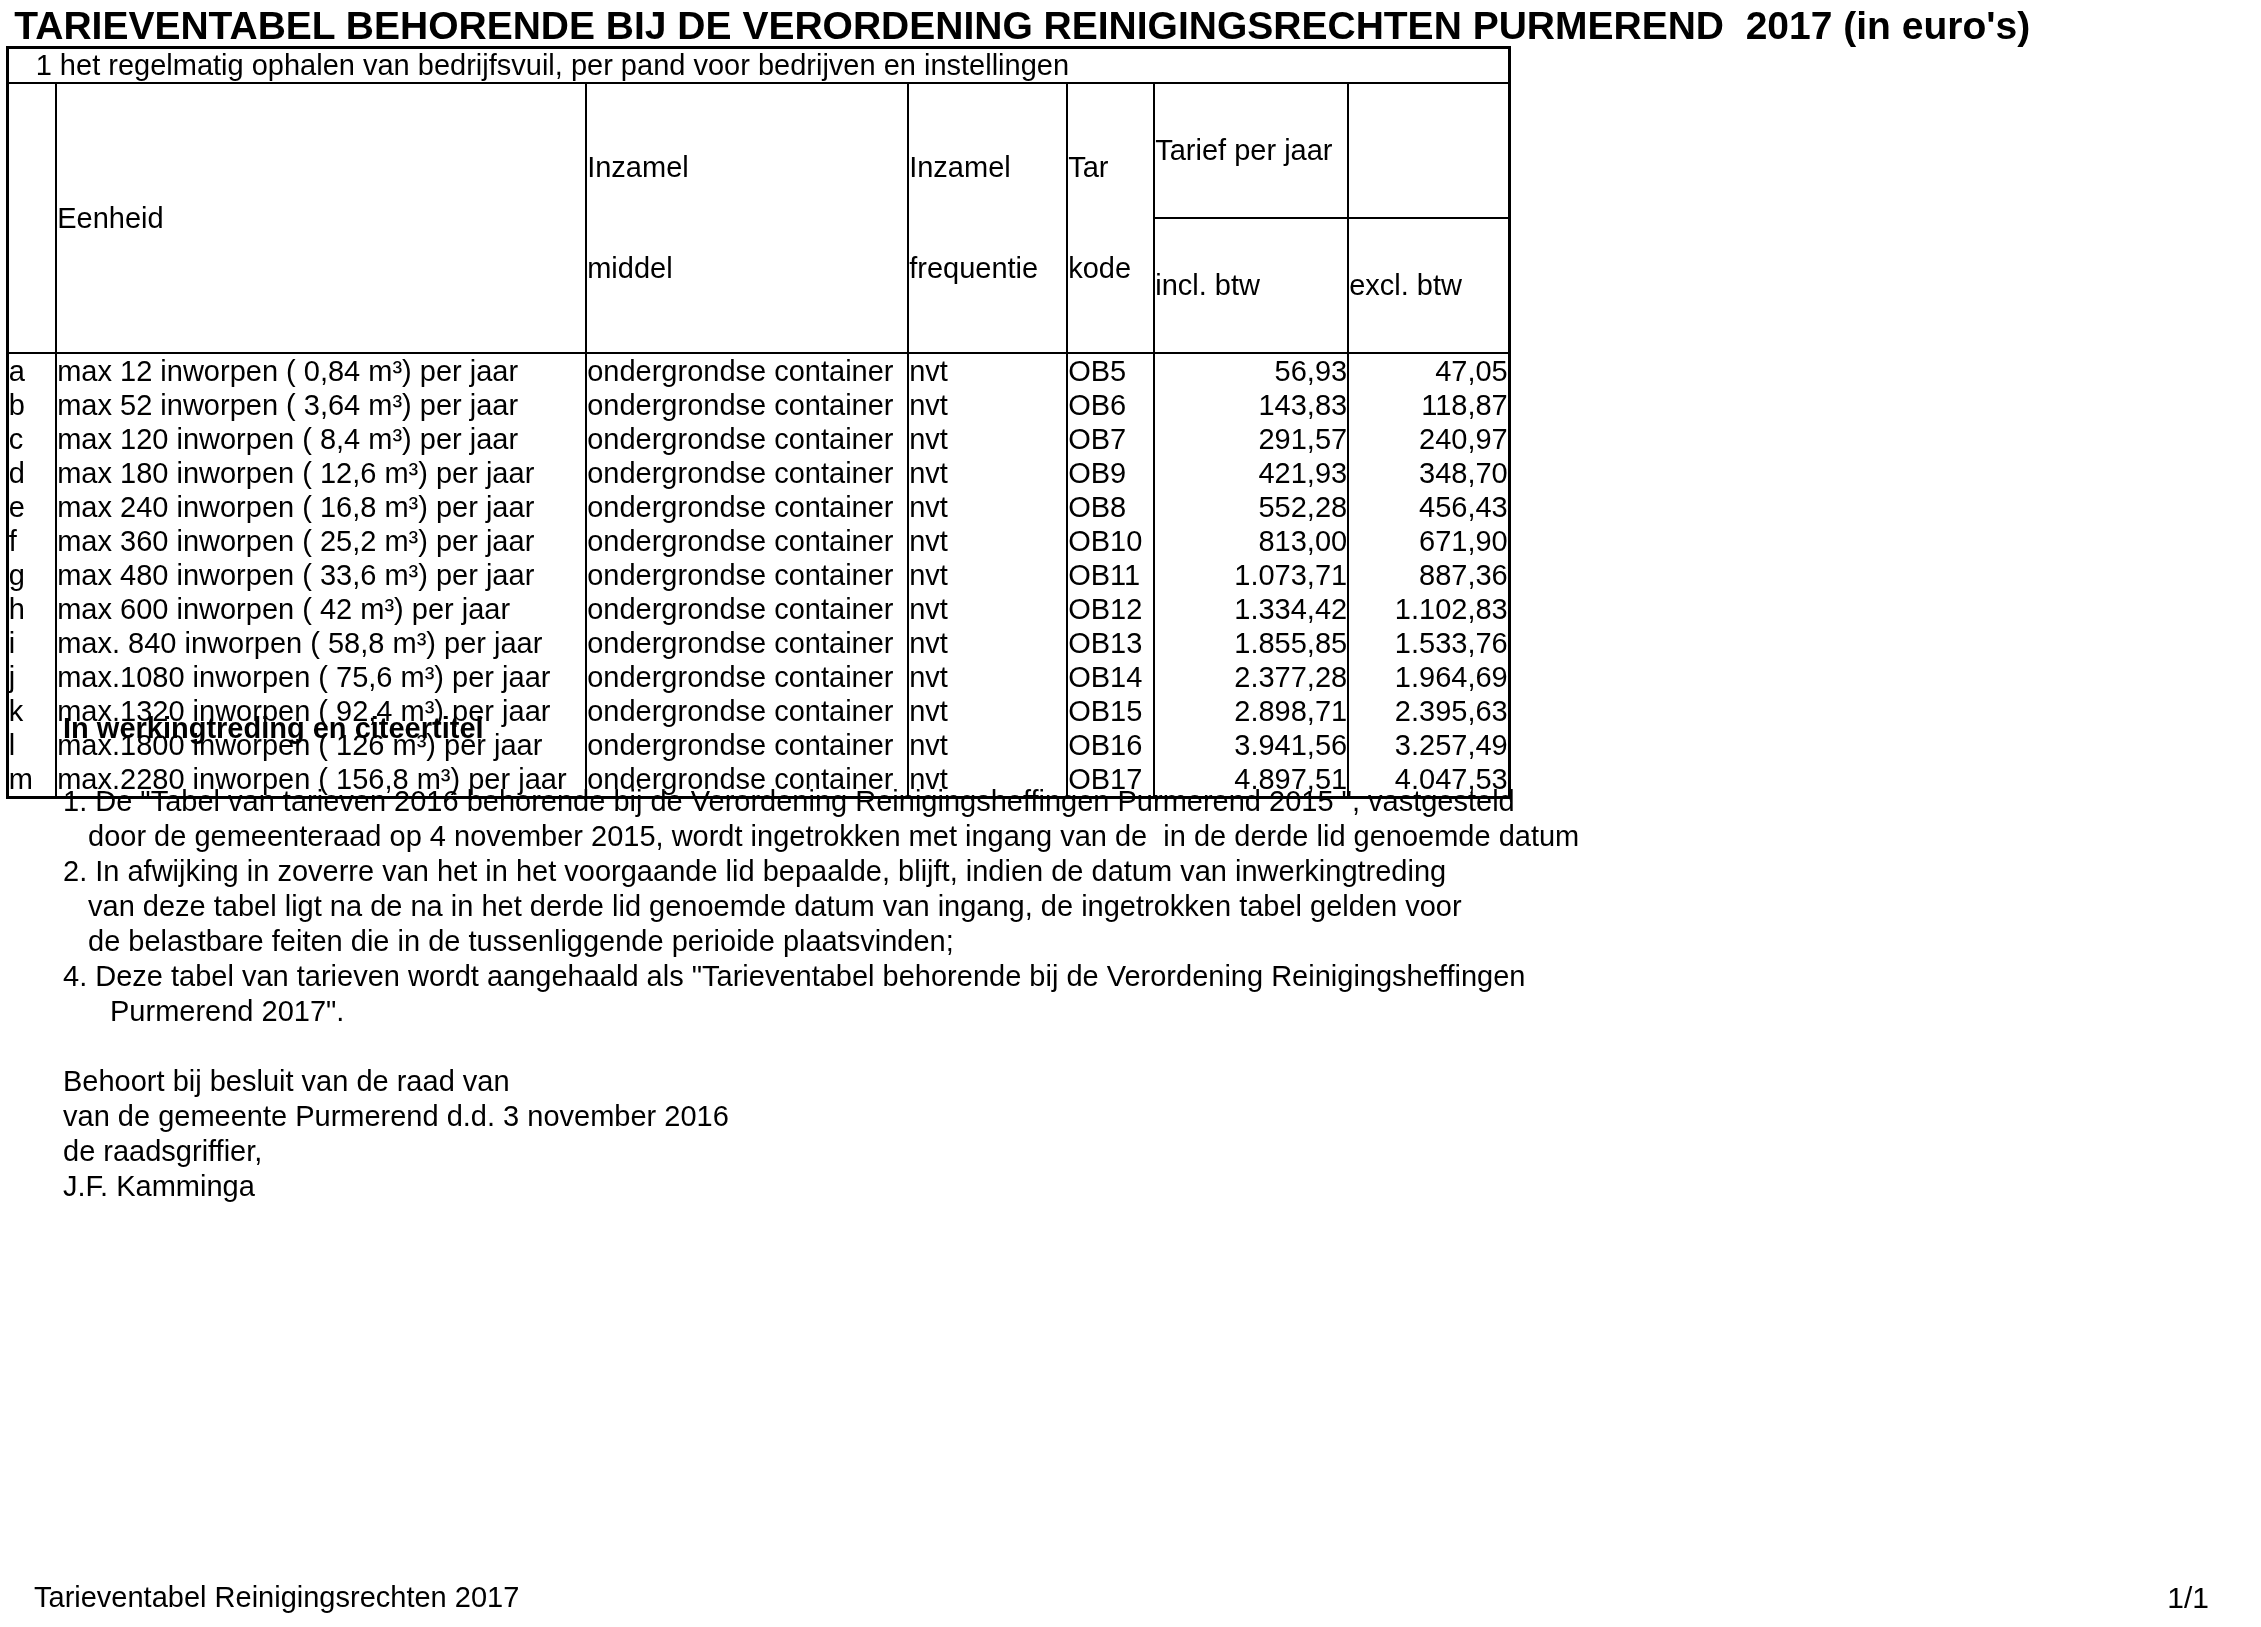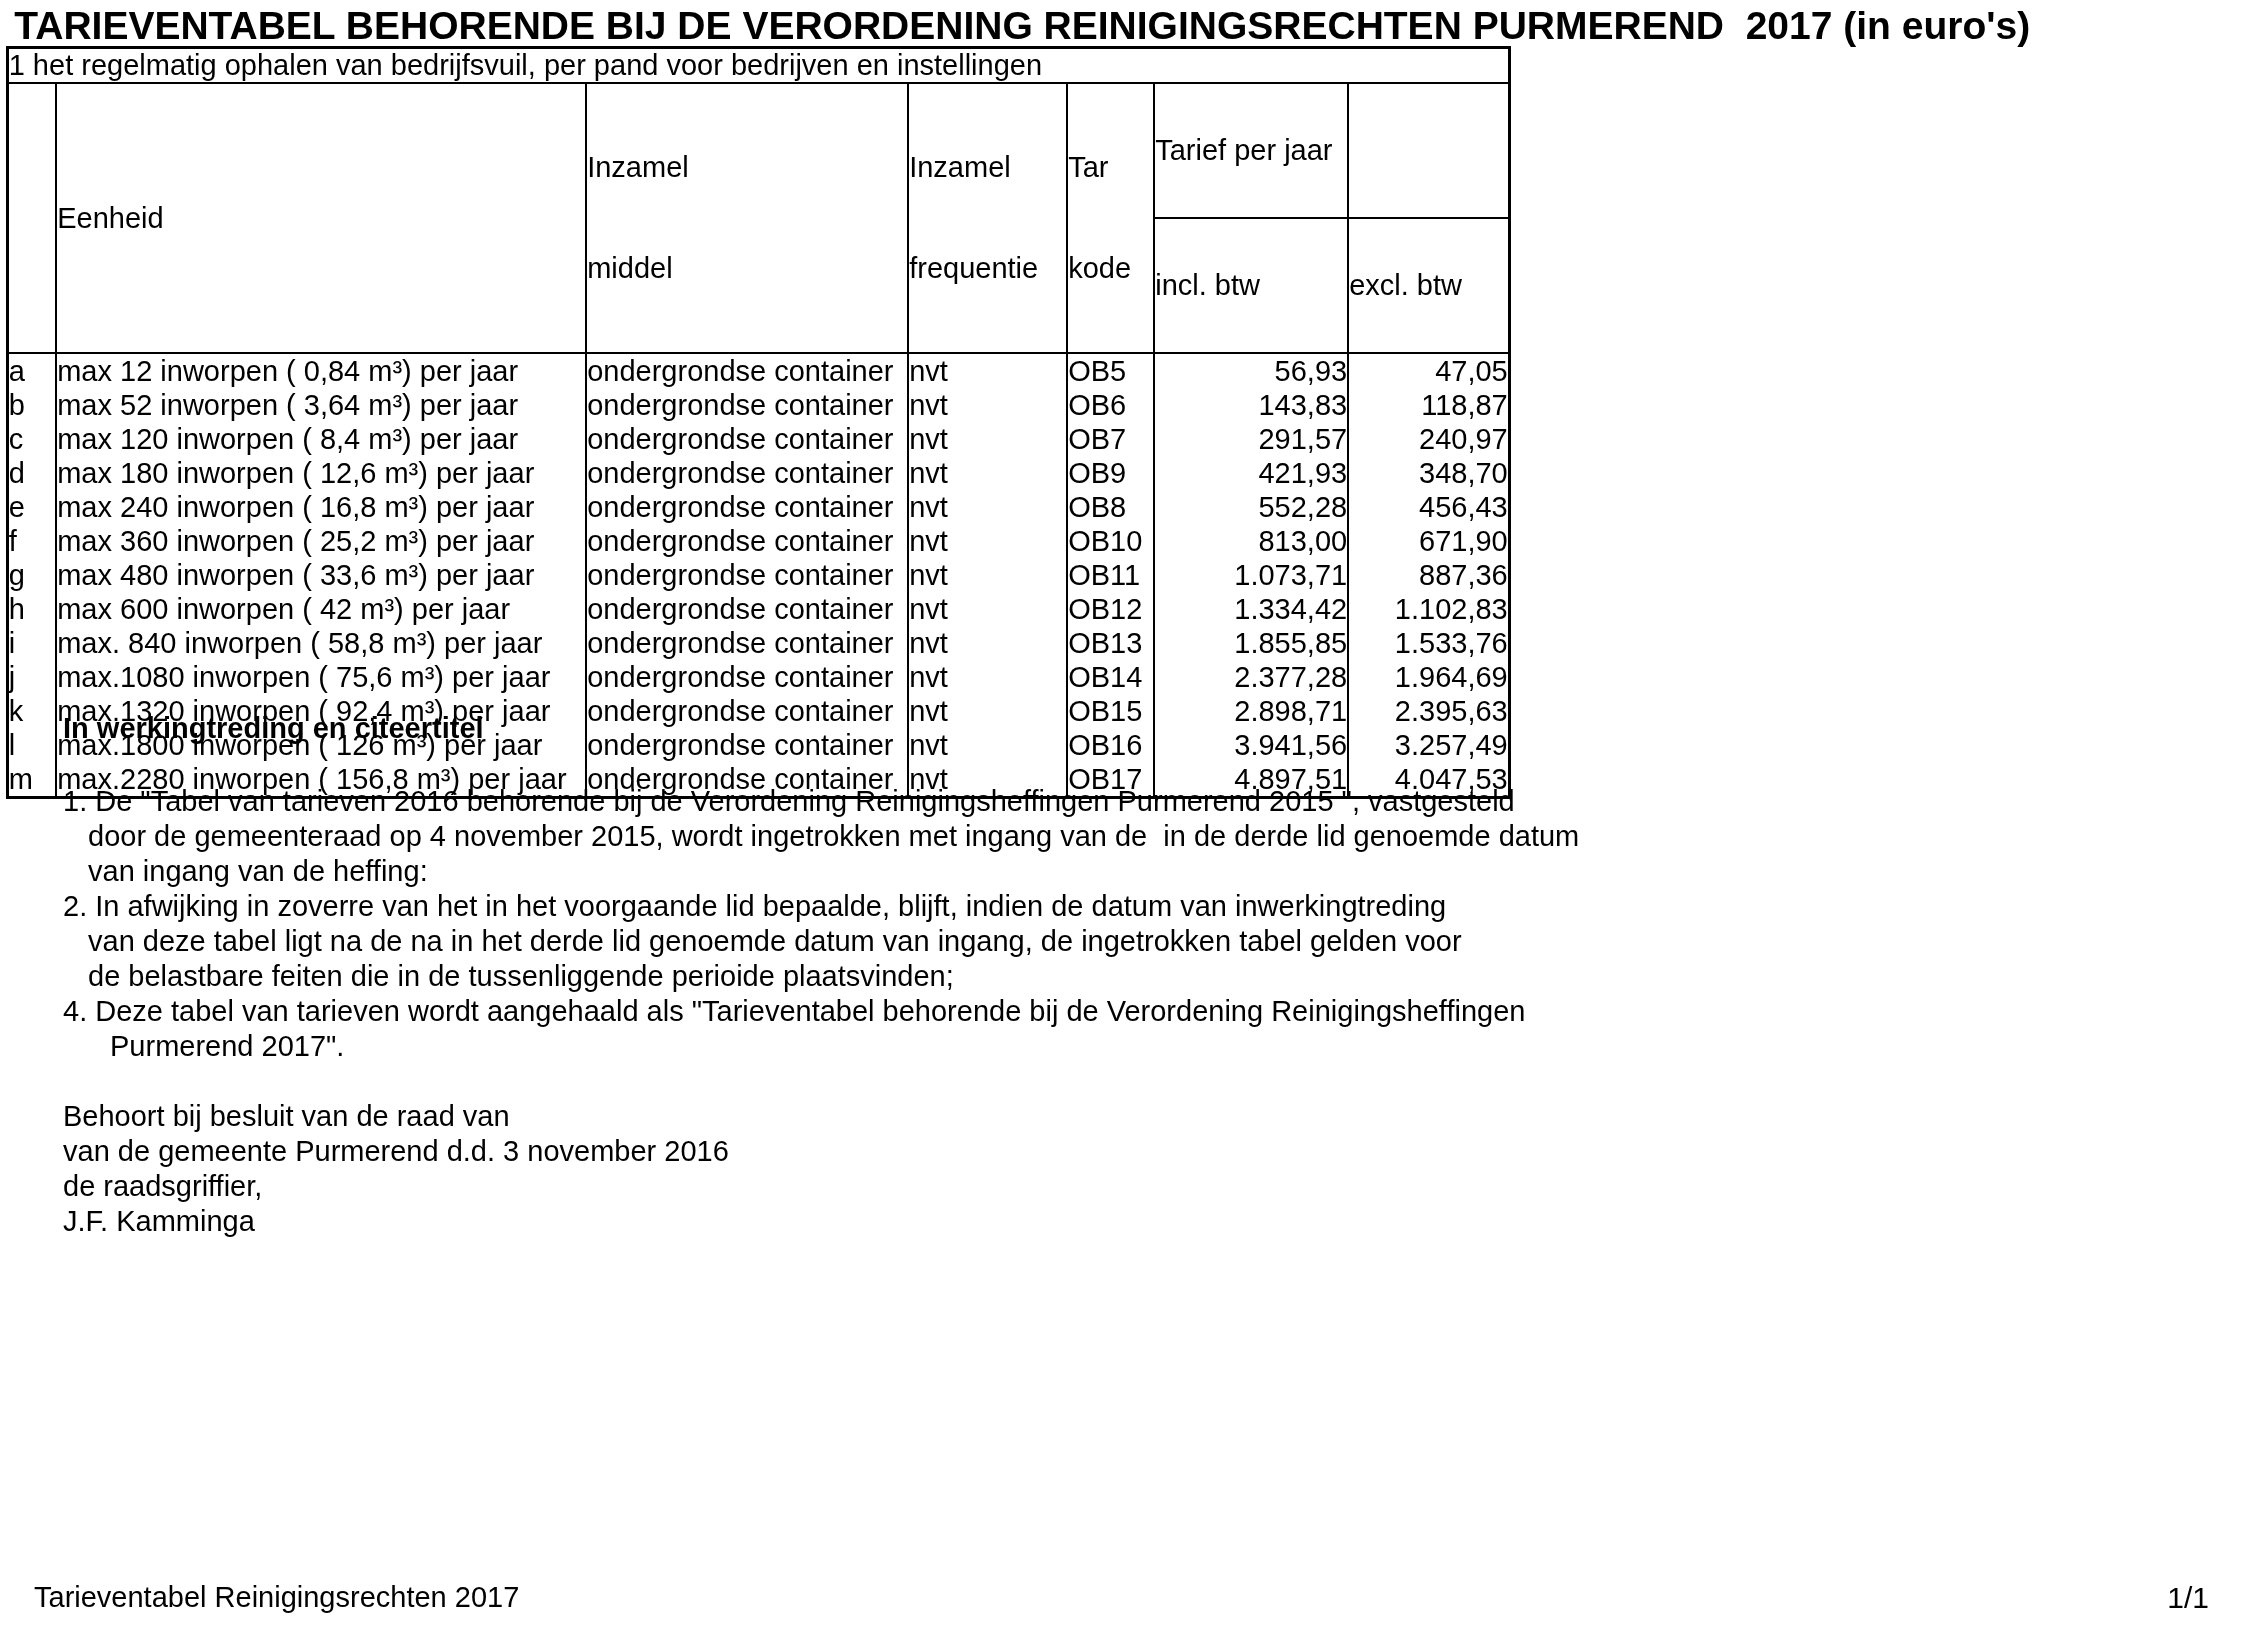--- a/index.html
+++ b/index.html
@@ -25,21 +25,21 @@
   table.tariff { border: 3.6px solid #000; }
   table.tariff td {
     padding: 0; vertical-align: middle;
     border-left: 2.1px solid #000; border-right: 2.1px solid #000;
     overflow: hidden; white-space: pre;
   }
   tr.section-row { height: 33px; }
   tr.section-row td {
     border-left: none; border-right: none;
     border-bottom: 2.9px solid #000;
-    padding-left: 0; line-height: 33px; margin-left: 16px;
+    padding-left: 27px; line-height: 33px; margin-left: 16px;
   }
   tr.hrow1 { height: 36px; }
   tr.hrow2 { height: 36px; }
   td.h-span { border-bottom: 2.9px solid #000; vertical-align: bottom; padding-bottom: 2.9px; margin-top: 8px; }
   td.h-two div { line-height: 35px; }
   td.h-tarief, td.h-topright { border-bottom: 2.1px solid #000; vertical-align: bottom; padding-bottom: 1.4px; }
   tr.hrow2 td { border-bottom: 2.9px solid #000; vertical-align: middle; margin-top: 12px; }
   tr.data-row { height: 34px; }
   tr.data-row td { line-height: 34px; }
   .pl8  { padding-left: 5.7px; }
@@ -223,21 +223,20 @@
         <td class="num">4.047,53</td>
       </tr>
     </tbody>
 </table>
 
 <div class="text-block-heading">In werkingtreding en citeertitel</div>
 
 <div class="text-lines">
     <div class="line">1. De "Tabel van tarieven 2016 behorende bij de Verordening Reinigingsheffingen Purmerend 2015 ", vastgesteld</div>
     <div class="line ind1">door de gemeenteraad op 4 november 2015, wordt ingetrokken met ingang van de  in de derde lid genoemde datum</div>
-    <div class="line ind1">van ingang van de heffing:</div>
     <div class="line">2. In afwijking in zoverre van het in het voorgaande lid bepaalde, blijft, indien de datum van inwerkingtreding</div>
     <div class="line ind1">van deze tabel ligt na de na in het derde lid genoemde datum van ingang, de ingetrokken tabel gelden voor</div>
     <div class="line ind1">de belastbare feiten die in de tussenliggende perioide plaatsvinden;</div>
     <div class="line">4. Deze tabel van tarieven wordt aangehaald als "Tarieventabel behorende bij de Verordening Reinigingsheffingen</div>
     <div class="line ind2">Purmerend 2017".</div>
     <div class="line"></div>
     <div class="line">Behoort bij besluit van de raad van</div>
     <div class="line">van de gemeente Purmerend d.d. 3 november 2016</div>
     <div class="line">de raadsgriffier,</div>
     <div class="line">J.F. Kamminga</div>

